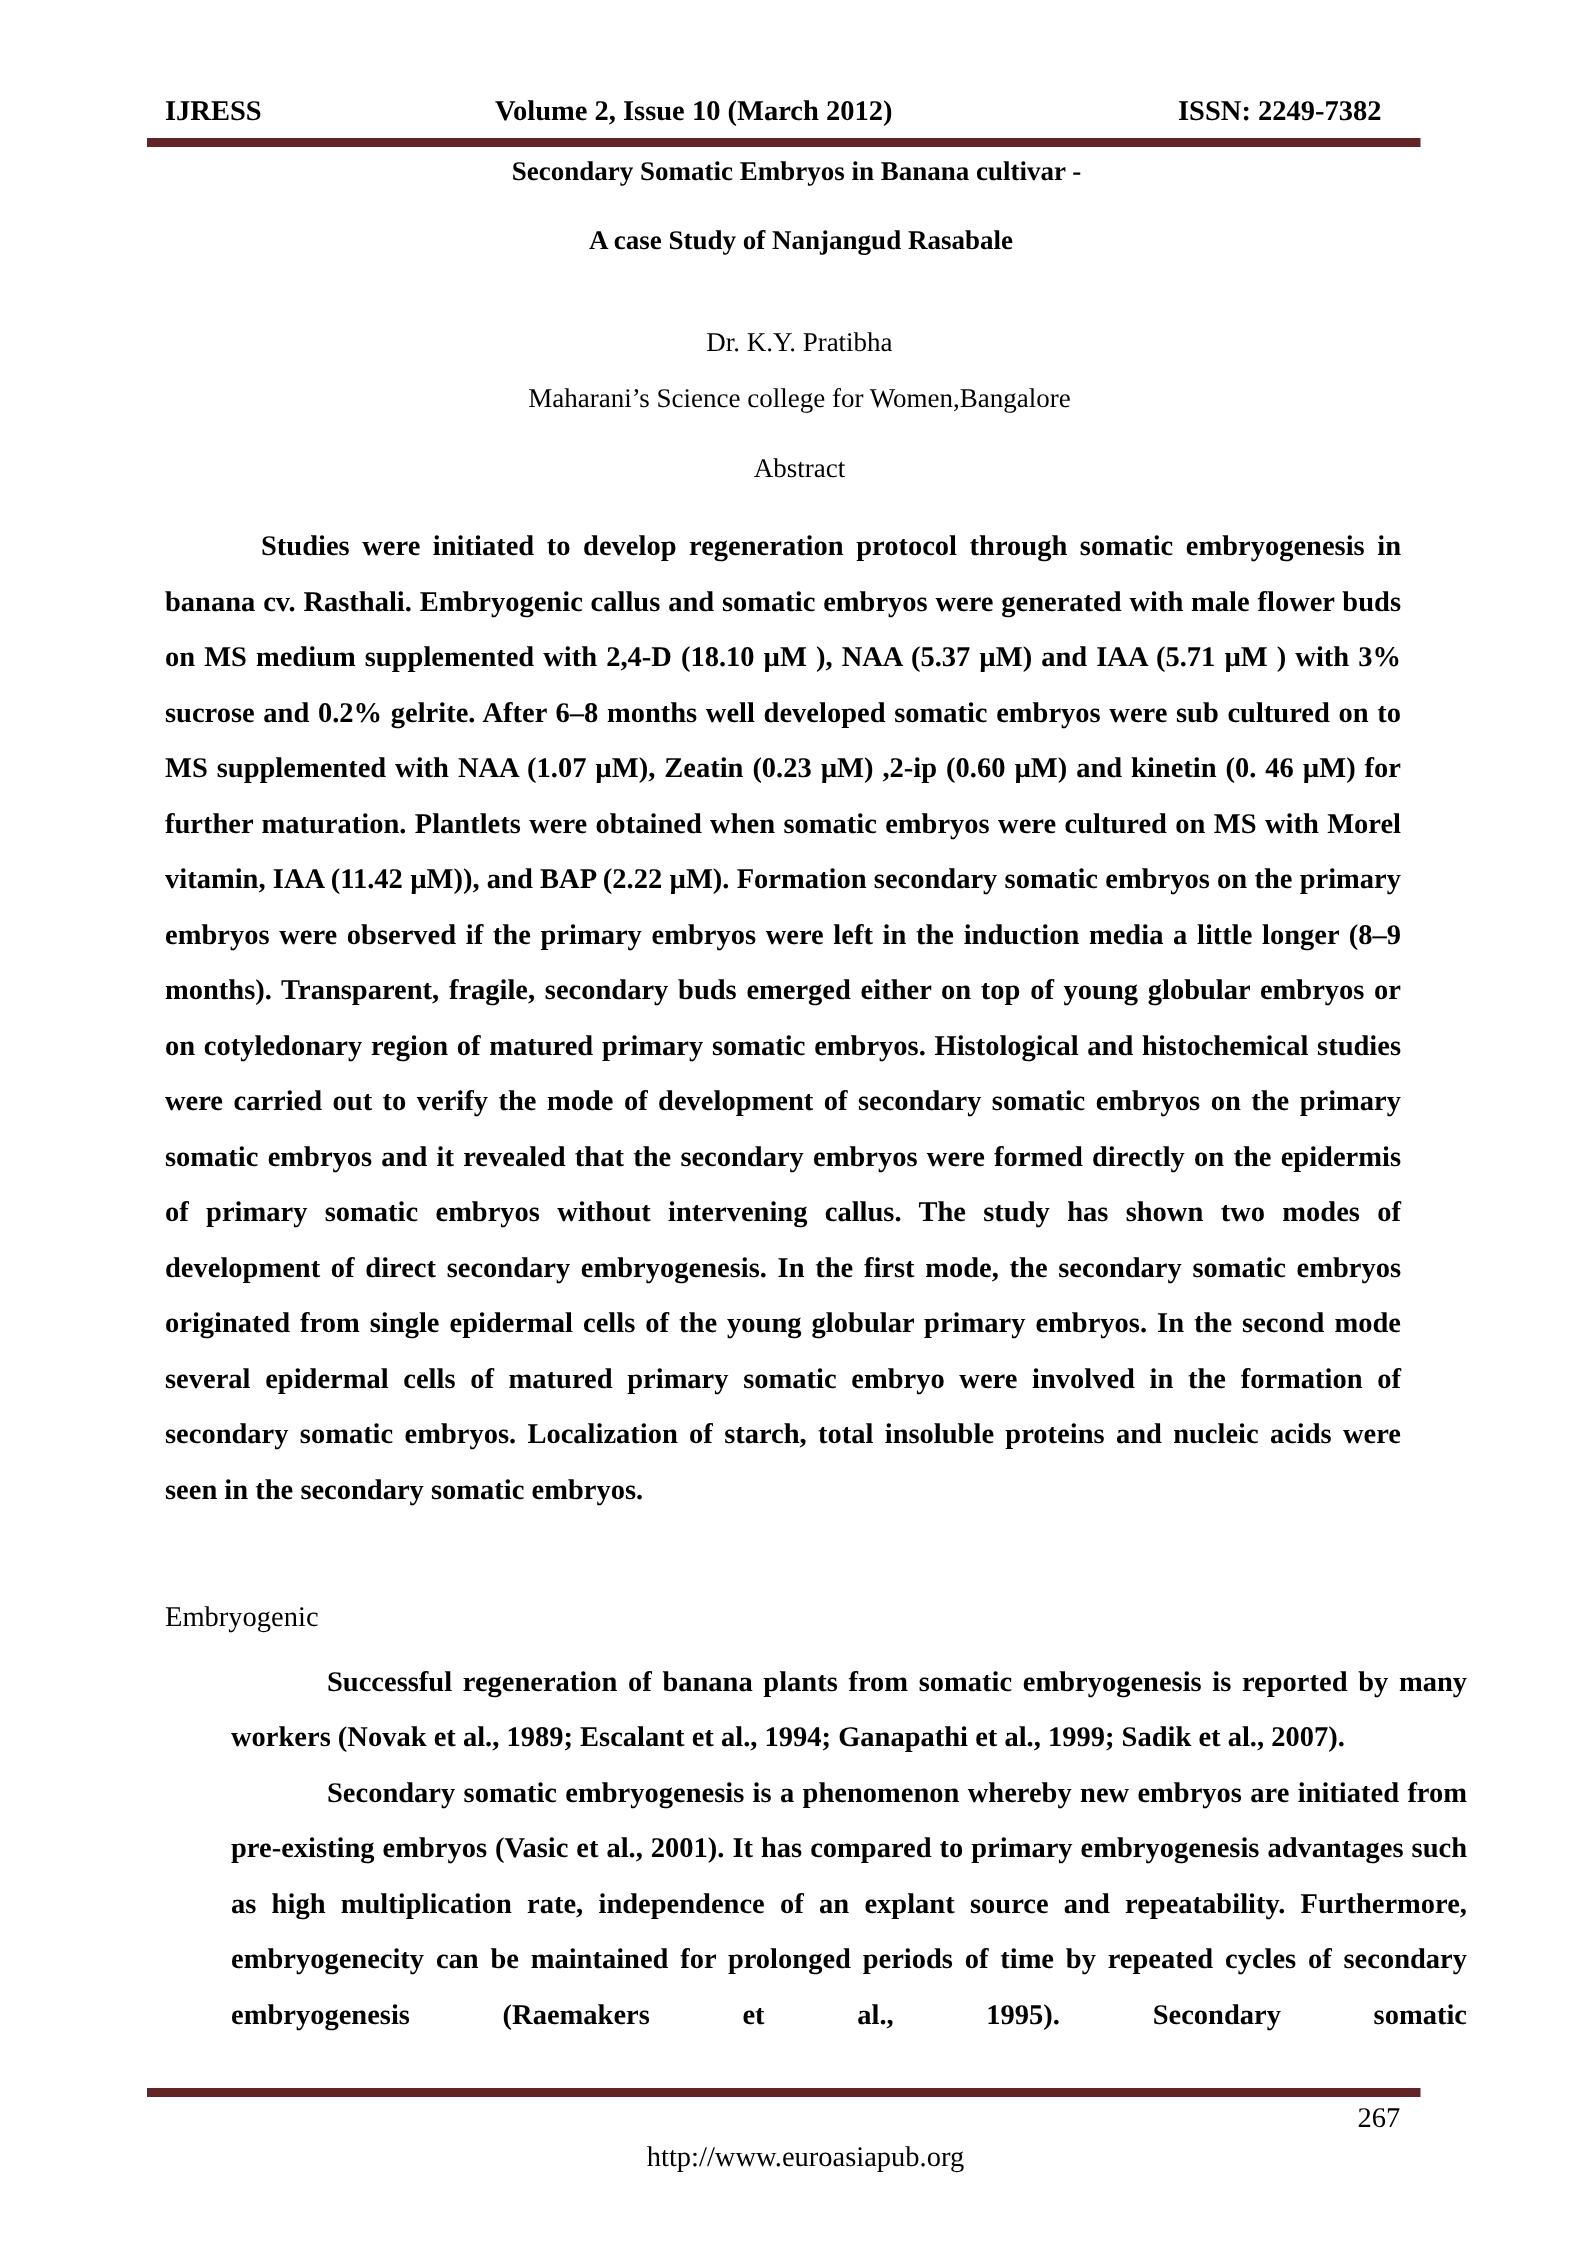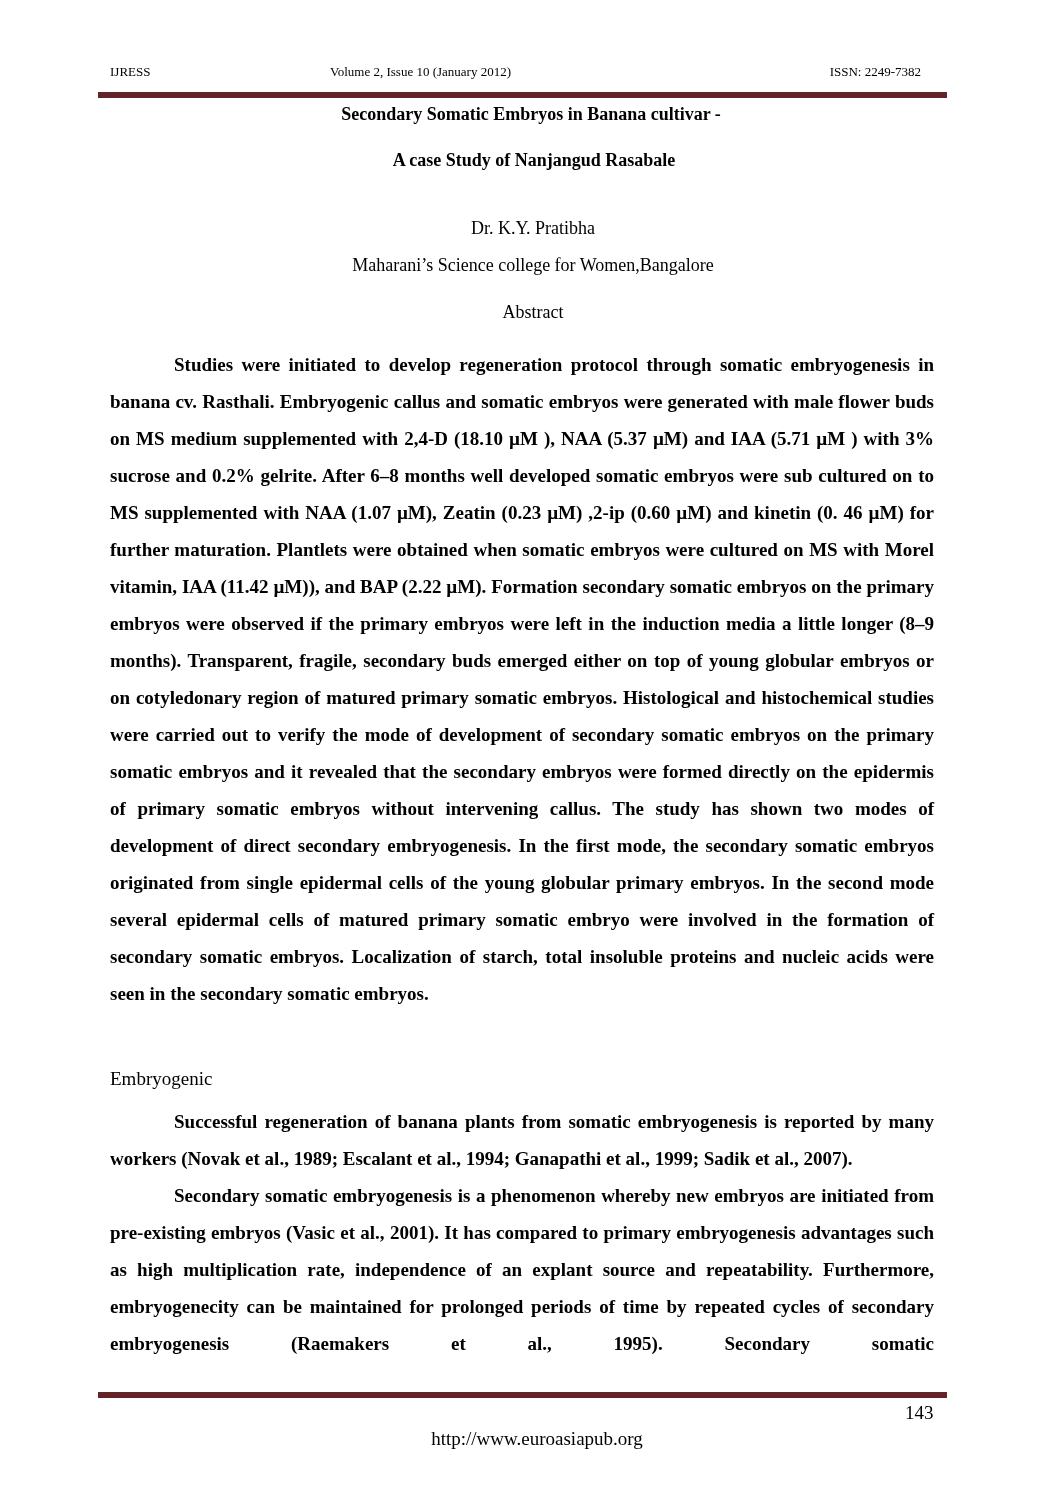--- a/index.html
+++ b/index.html
@@ -1,21 +1,21 @@
 <!DOCTYPE html>
 <html><head>
   <meta charset="utf-8">
   <style>
     html, body { margin: 0; padding: 0; background: #ffffff; }
     body { width: 1058px; height: 1497px; position: relative; overflow: hidden;
            font-family: "Liberation Serif", "DejaVu Serif", serif; color: #000; }
     .page { position: absolute; left: 0; top: 0; width: 1058px; height: 1497px; }
 
     .header { position: absolute; top: 64px; left: 98px; width: 849px; height: 28px;
-              font-weight: normal; font-size: 13px; }
+              font-weight: bold; font-size: 19px; }
     .header span { position: absolute; top: 0; white-space: nowrap; }
     .h-left { left: 12px; }
     .h-mid { left: 232px; }
     .h-right { right: 26px; margin-left: 37px; }
 
     .rule { position: absolute; left: 98px; width: 849px; height: 6px; background: #622426; }
     .rule.top { top: 92px; }
     .rule.bottom { top: 1392px; }
 
     .title1, .title2 { position: absolute; left: 0; width: 1058px; text-align: center;
@@ -29,35 +29,35 @@
     .affil { top: 255px; left: 4px; }
     .abs-head { top: 302px; left: 4px; }
 
     .body-text { position: absolute; left: 110px; width: 824px; font-size: 19px;
                  text-align: justify; text-align-last: left; }
     .para { margin: 0; line-height: 37px; font-weight: bold; }
     .para .indent { display: inline-block; width: 64px; }
 
     .abstract { top: 346px; }
     .intro-head { position: absolute; left: 110px; top: 1068px; font-size: 19px; }
-    .intro { top: 1103px; }
+    .intro { top: 1103px; margin-left: 44px; }
 
     .footer-journal { position: absolute; top: 1402px; left: 245px; font-size: 19px; white-space: nowrap; }
     .footer-page { position: absolute; top: 1402px; left: 905px; font-size: 19px; }
     .footer-url { position: absolute; top: 1428px; left: 0; width: 1058px; text-align: center;
                   font-size: 19px; padding-left: 16px; box-sizing: border-box; }
   </style>
 </head>
 <body>
 
 <div class="page">
 
   <div class="header">
     <span class="h-left">IJRESS</span>
-    <span class="h-mid">Volume 2, Issue 10 (January 2012)</span>
+    <span class="h-mid">Volume 2, Issue 10 (March 2012)</span>
     <span class="h-right">ISSN: 2249-7382</span>
   </div>
   <div class="rule top"></div>
 
   <div class="title1">Secondary Somatic Embryos in Banana cultivar -</div>
   <div class="title2">A case Study of Nanjangud Rasabale</div>
 
   <div class="author">Dr. K.Y. Pratibha</div>
   <div class="affil">Maharani’s Science college for Women,Bangalore</div>
   <div class="abs-head">Abstract</div>
@@ -67,16 +67,16 @@
   </div>
 
   <div class="intro-head">Embryogenic</div>
 
   <div class="body-text intro">
     <p class="para"><span class="indent"></span><span>Successful regeneration of banana plants from somatic embryogenesis is reported by many workers (Novak et al., 1989; Escalant et al., 1994; Ganapathi et al., 1999; Sadik et al., 2007).</span></p>
     <p class="para" style="text-align-last: justify;"><span class="indent"></span><span>Secondary somatic embryogenesis is a phenomenon whereby new embryos are initiated from pre-existing embryos (Vasic et al., 2001). It has compared to primary embryogenesis advantages such as high multiplication rate, independence of an explant source and repeatability. Furthermore, embryogenecity can be maintained for prolonged periods of time by repeated cycles of secondary embryogenesis (Raemakers et al., 1995). Secondary somatic</span></p>
   </div>
 
   <div class="rule bottom"></div>
-  <div class="footer-page">143</div>
+  <div class="footer-page">267</div>
   <div class="footer-url">http://www.euroasiapub.org</div>
 
 </div>
 
 </body></html>

